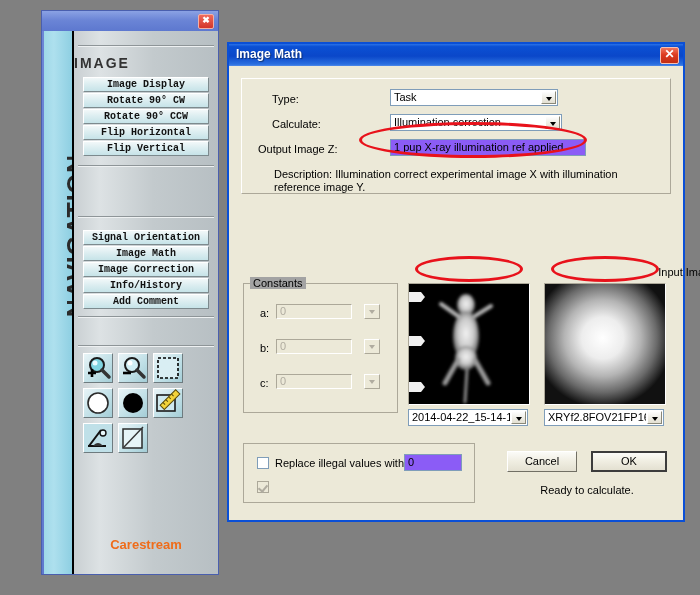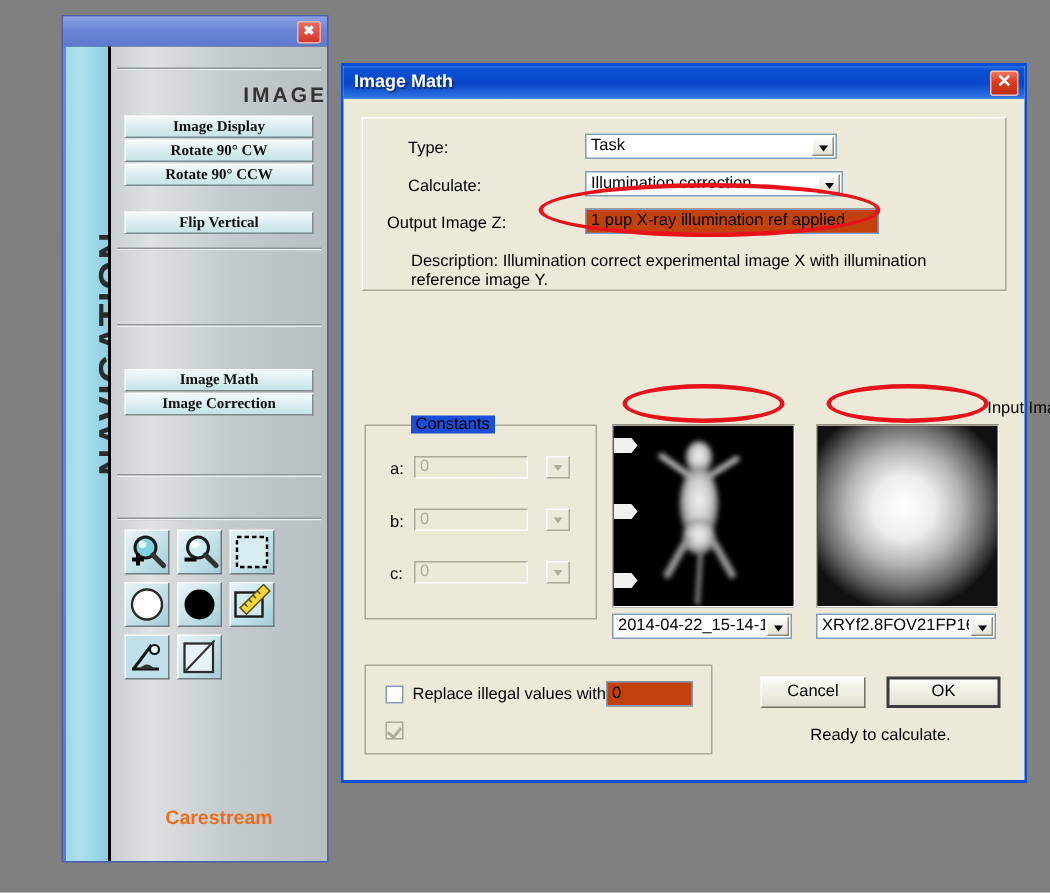--- a/index.html
+++ b/index.html
@@ -49,31 +49,31 @@
   }
   #nav-panel{
     position:absolute;left:30px;top:0;width:144px;height:100%;
     background:linear-gradient(to right,#c9cfd2 0%,#dde2e4 18%,#c3cacd 55%,#b7bfc3 100%);
   }
   .nav-sep{
     position:absolute;left:4px;width:136px;height:1px;
     background:#8e9598;border-bottom:1px solid #eef1f2;
   }
   .hdr{
-    position:absolute;left:0;width:100%;text-align:right;
+    position:absolute;left:0;width:100%;text-align:left;
     font-size:14px;font-weight:bold;letter-spacing:2px;color:#333;
   }
   .navbtn{
     position:absolute;left:9px;width:126px;height:15px;
     background:linear-gradient(to bottom,#f2f8f9 0%,#ddeef1 45%,#c6e3e8 100%);
     border:1px solid #fff;border-right-color:#7d8a8e;border-bottom-color:#7d8a8e;
     box-sizing:border-box;
     font-size:10px;font-weight:bold;color:#111;text-align:center;
     line-height:13px;cursor:pointer;
-    font-family:Liberation Serif, serif;
+    font-family:Liberation Mono, monospace;
   }
   .toolbtn{
     position:absolute;width:30px;height:30px;
     background:linear-gradient(135deg,#e8f4f7 0%,#bfdfe6 60%,#a4cdd6 100%);
     border:1px solid #fff;border-right-color:#6e7b7f;border-bottom-color:#6e7b7f;
     box-sizing:border-box;cursor:pointer;overflow:hidden;
   }
   #brand{
     position:absolute;left:0;bottom:22px;width:100%;text-align:center;
     font-size:13px;font-weight:bold;color:#ef6c1a;letter-spacing:0px;
@@ -125,21 +125,21 @@
     background:linear-gradient(to bottom,#fdfdfd,#e3e0d2);
     border:1px solid #fff;border-right-color:#8a8878;border-bottom-color:#8a8878;
     box-sizing:border-box;
   }
   .carrow:after{
     content:"";position:absolute;left:4px;top:5px;
     border-left:3.5px solid transparent;border-right:3.5px solid transparent;
     border-top:4px solid #000;
   }
   .txt{
-    position:absolute;height:17px;background:#c2410c;
+    position:absolute;height:17px;background:#8b5cf6;
     border:1px solid #7f9db9;box-sizing:border-box;
     font-size:11px;color:#000;padding:1px 0 0 3px;
     white-space:nowrap;overflow:hidden;
     font-family:"Liberation Sans", sans-serif;
   }
   .txt-dis{
     position:absolute;height:15px;background:#ece9d8;
     border:1px solid #aca899;border-right-color:#fff;border-bottom-color:#fff;
     box-sizing:border-box;
     font-size:11px;color:#b0aca0;padding:0 0 0 3px;
@@ -155,24 +155,23 @@
     content:"";position:absolute;left:4px;top:5px;
     border-left:3px solid transparent;border-right:3px solid transparent;
     border-top:4px solid #b0aca0;
   }
 
   .grp{
     position:absolute;border:1px solid #aca899;
     border-top-color:#aca899;box-sizing:border-box;
   }
   .grp-cap{
-    position:absolute;background:#1d4ed8;padding:0 3px;
+    position:absolute;background:#a3a3a3;padding:0 3px;
     font-size:11px;color:#000;top:-7px;left:6px;
     font-family:"Liberation Sans", sans-serif;
-    margin-left:24px;
   }
 
   .imgframe{
     position:absolute;width:122px;height:122px;
     border:1px solid #aca899;border-right-color:#fff;border-bottom-color:#fff;
     box-sizing:border-box;overflow:hidden;background:#000;
   }
 
   .btn{
     position:absolute;height:21px;
@@ -219,27 +218,31 @@
     </div>
 
     <div id="nav-panel">
 
       <div class="nav-sep" style="top:14px"></div>
       <div class="hdr" style="top:24px">IMAGE</div>
 
       <div class="navbtn" style="top:46px">Image Display</div>
       <div class="navbtn" style="top:62px">Rotate 90° CW</div>
       <div class="navbtn" style="top:78px">Rotate 90° CCW</div>
+      <div class="navbtn" style="top:94px">Flip Horizontal</div>
       <div class="navbtn" style="top:110px">Flip Vertical</div>
 
       <div class="nav-sep" style="top:134px"></div>
       <div class="nav-sep" style="top:185px"></div>
 
+      <div class="navbtn" style="top:199px">Signal Orientation</div>
       <div class="navbtn" style="top:215px">Image Math</div>
       <div class="navbtn" style="top:231px">Image Correction</div>
+      <div class="navbtn" style="top:247px">Info/History</div>
+      <div class="navbtn" style="top:263px">Add Comment</div>
 
       <div class="nav-sep" style="top:285px"></div>
       <div class="nav-sep" style="top:314px"></div>
 
       <div class="toolbtn" style="left:9px;top:322px">
         <svg width="28" height="28" viewBox="0 0 28 28">
           <circle cx="13" cy="11" r="7" fill="#7fd4e0" stroke="#1a1a1a" stroke-width="2"></circle>
           <circle cx="11" cy="9" r="2.5" fill="#e9fbff"></circle>
           <line x1="18" y1="16" x2="25" y2="23" stroke="#333" stroke-width="3.5" stroke-linecap="round"></line>
           <path d="M4 19h8M8 15v8" stroke="#000" stroke-width="2.6"></path>

